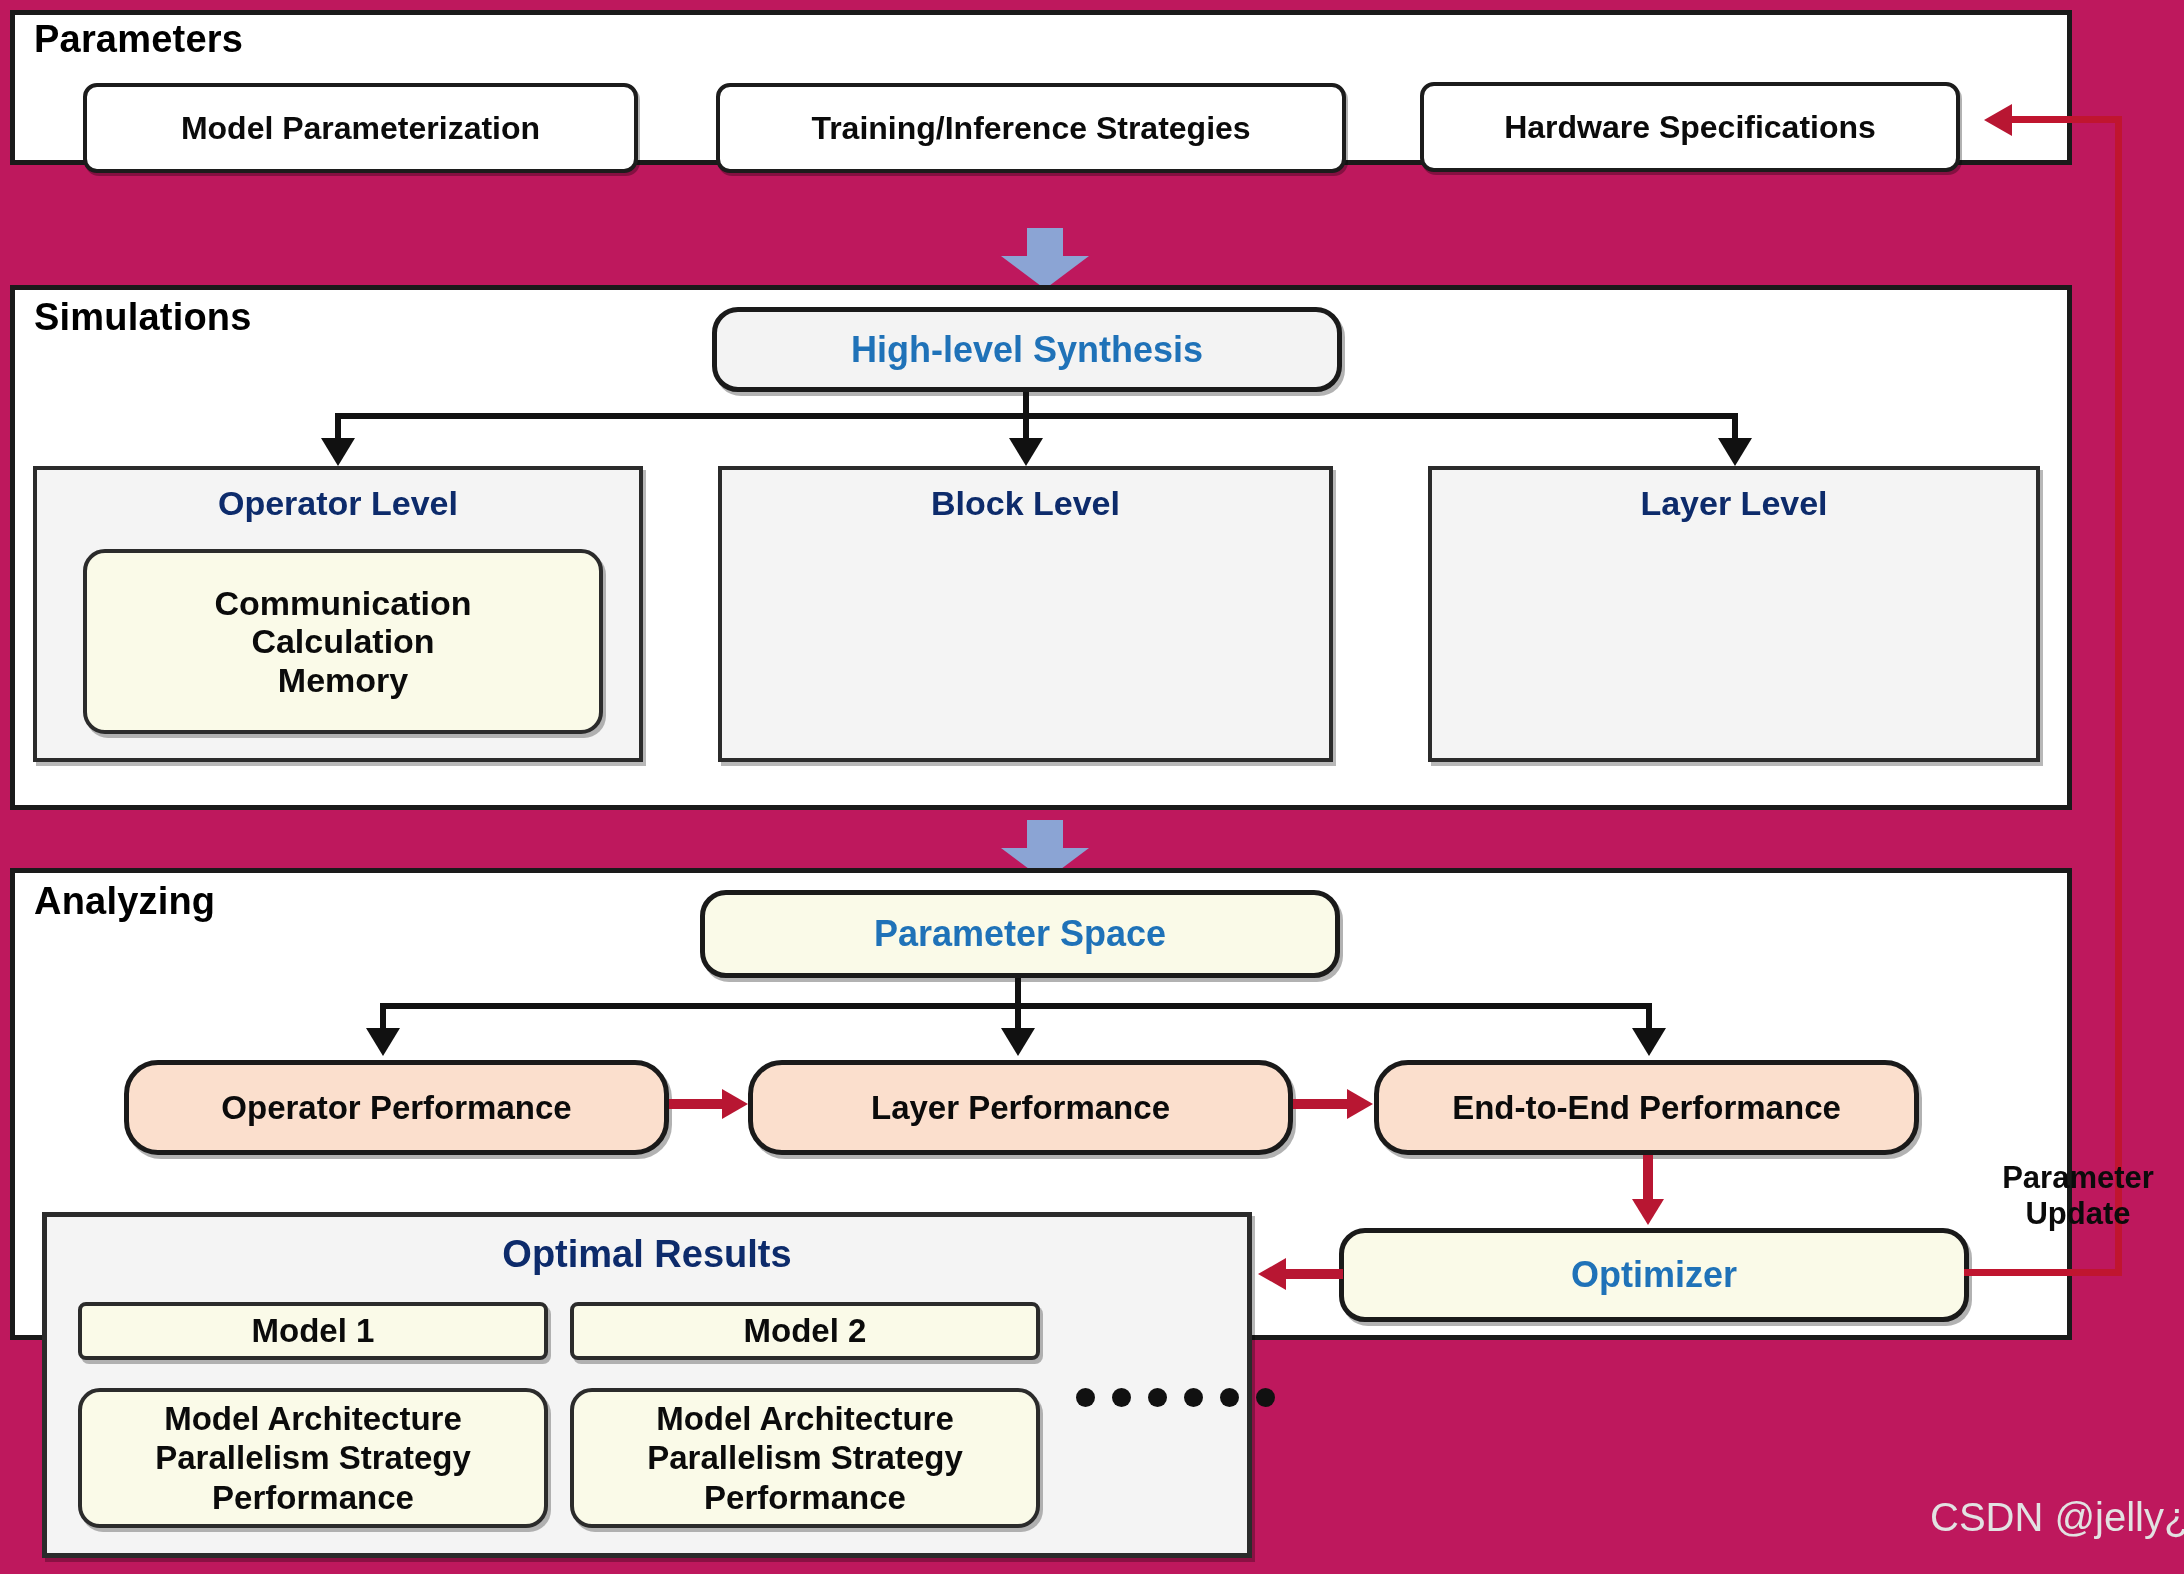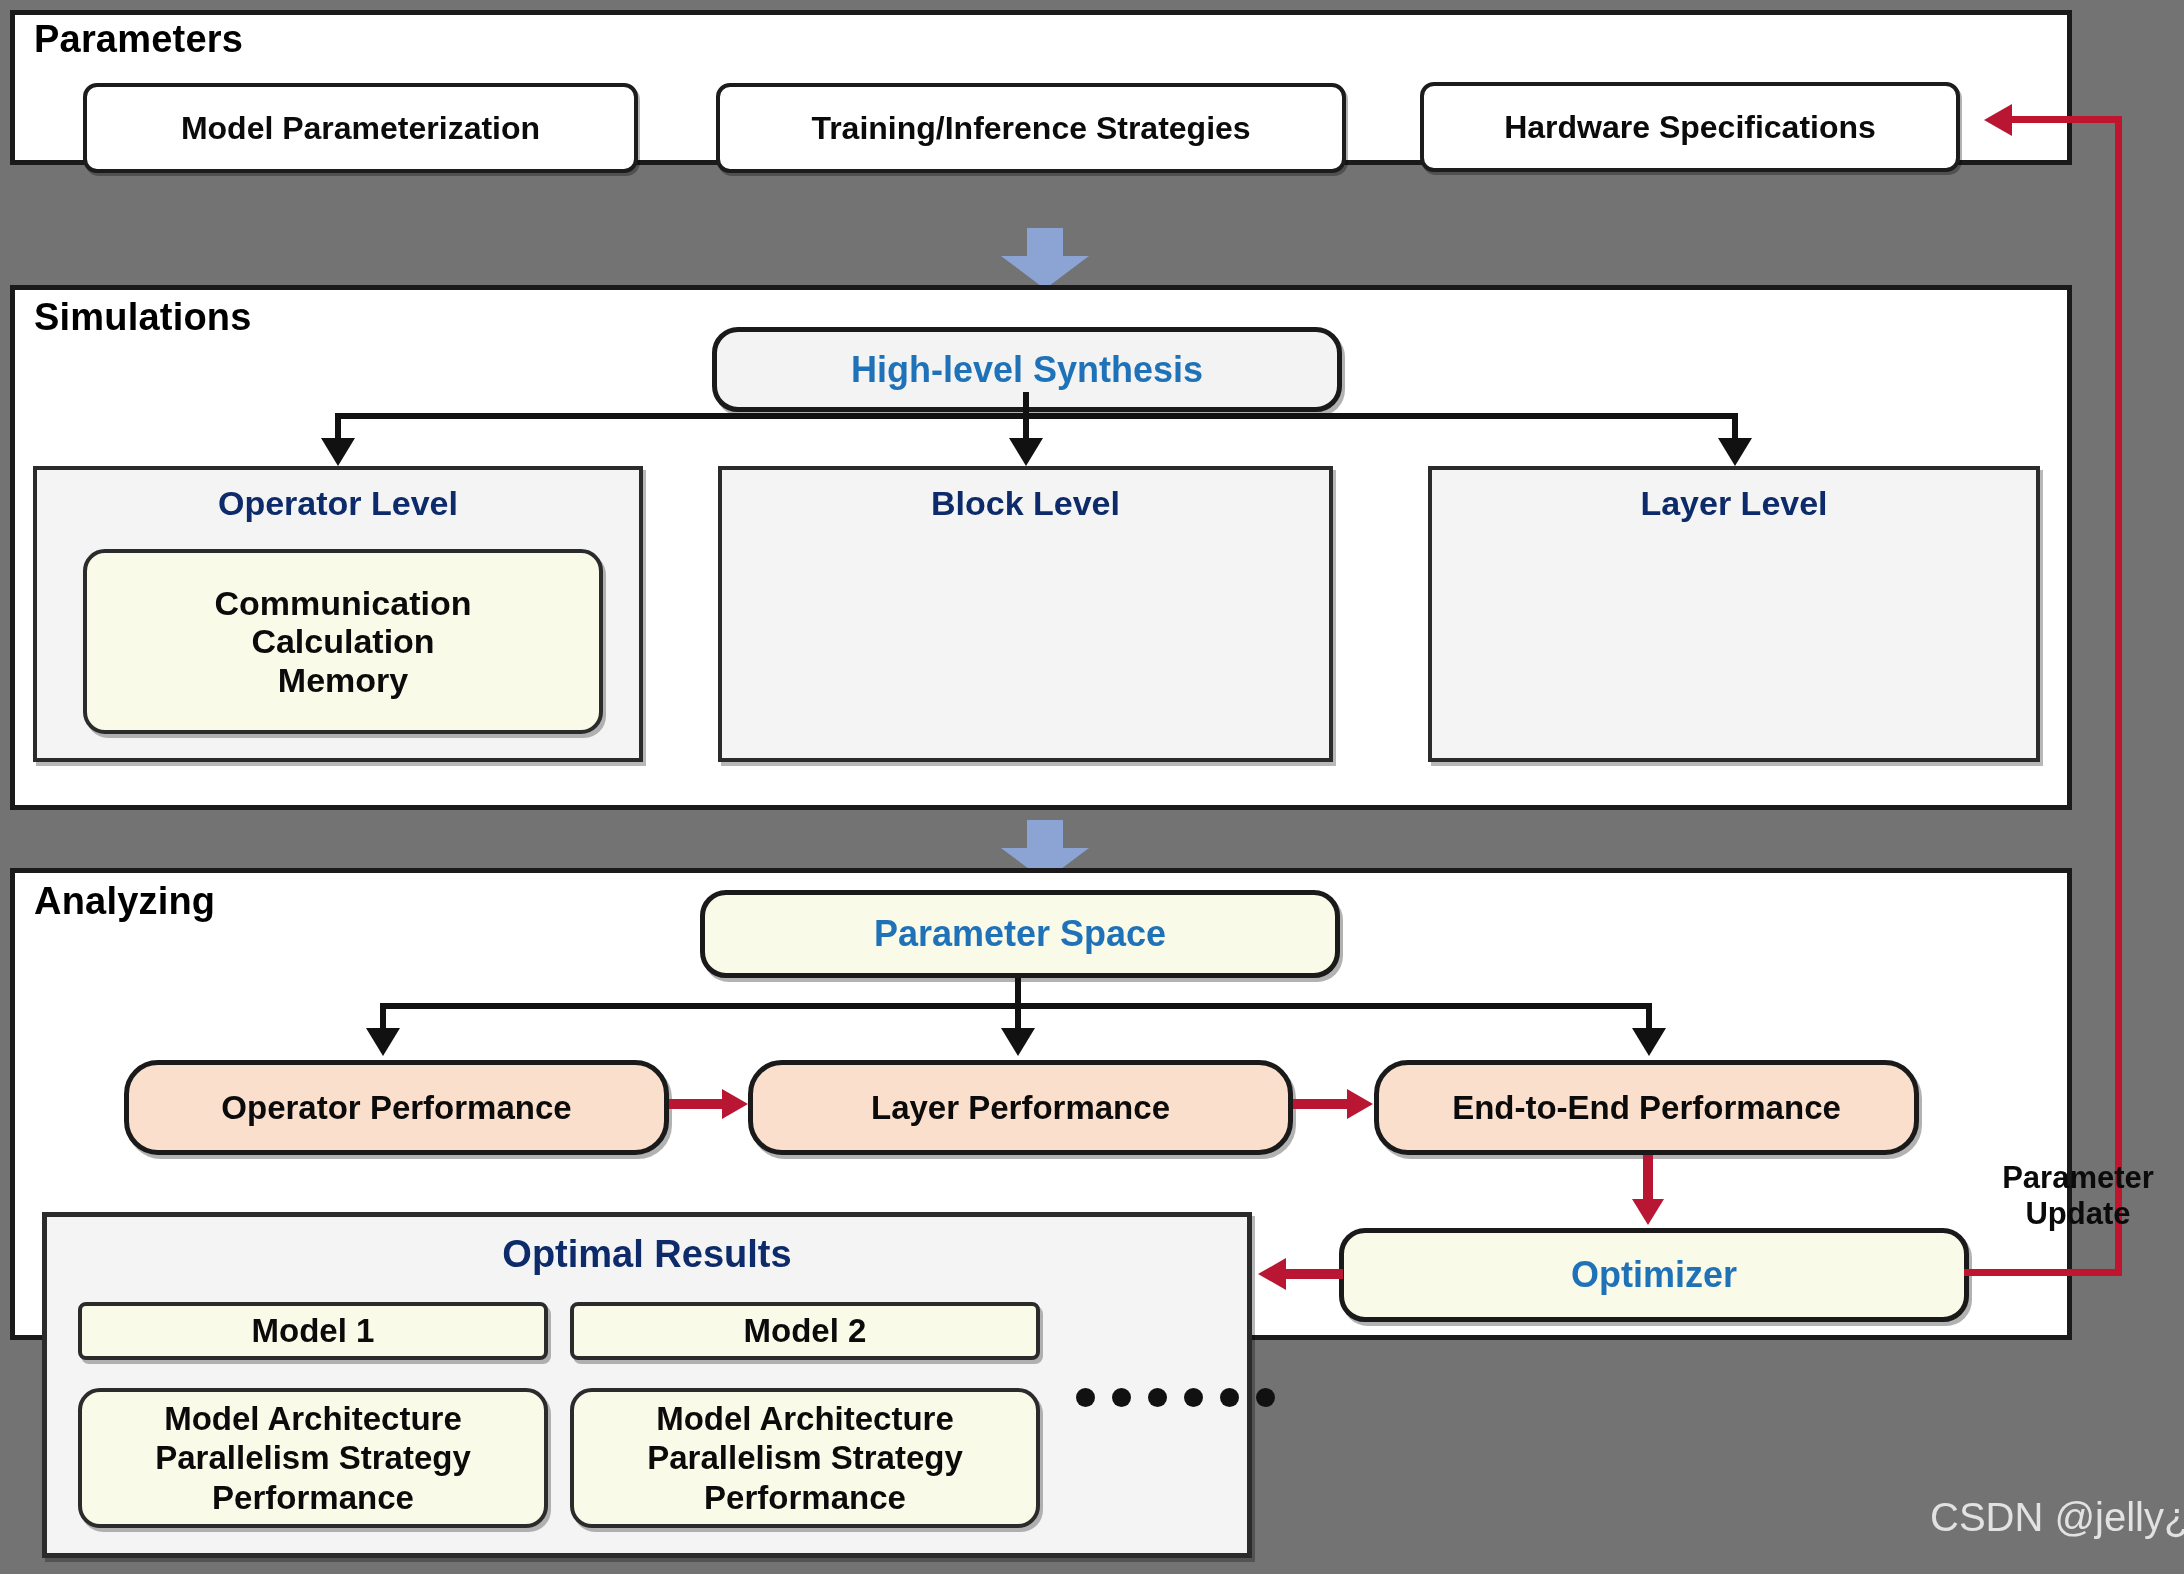--- a/index.html
+++ b/index.html
@@ -1,17 +1,17 @@
 <!DOCTYPE html>
 <html><head>
 <meta charset="utf-8">
 <style>
   html,body{margin:0;padding:0;background:#ffffff;}
   body{font-family:"Liberation Sans", sans-serif;}
-  #canvas{position:relative;width:2184px;height:1574px;overflow:hidden;background:#737373;}
+  #canvas{position:relative;width:2184px;height:1574px;overflow:hidden;background:#be185d;}
 
   
   .abs{position:absolute;box-sizing:border-box;}
 
   
   .section{
     border:5px solid #1a1a1a;
     background:#ffffff;
   }
   .section-title{
@@ -60,21 +60,21 @@
   
   .cream-capsule{
     border:5px solid #1a1a1a;
     border-radius:26px;
     background:#fafae8;
     display:flex;align-items:center;justify-content:center;
     font-weight:bold;font-size:36px;color:#1f72b8;
     box-shadow:3px 4px 0 rgba(0,0,0,.30);
     text-align:center;
   }
-  .cream-capsule.grey{background:#f3f3f3;margin-top:20px;}
+  .cream-capsule.grey{background:#f3f3f3;}
 
   
   .perf-capsule{
     border:5px solid #1a1a1a;
     border-radius:34px;
     background:#fbdfcd;
     display:flex;align-items:center;justify-content:center;
     font-weight:bold;font-size:33px;color:#0b0b0b;
     box-shadow:3px 4px 0 rgba(0,0,0,.30);
   }

